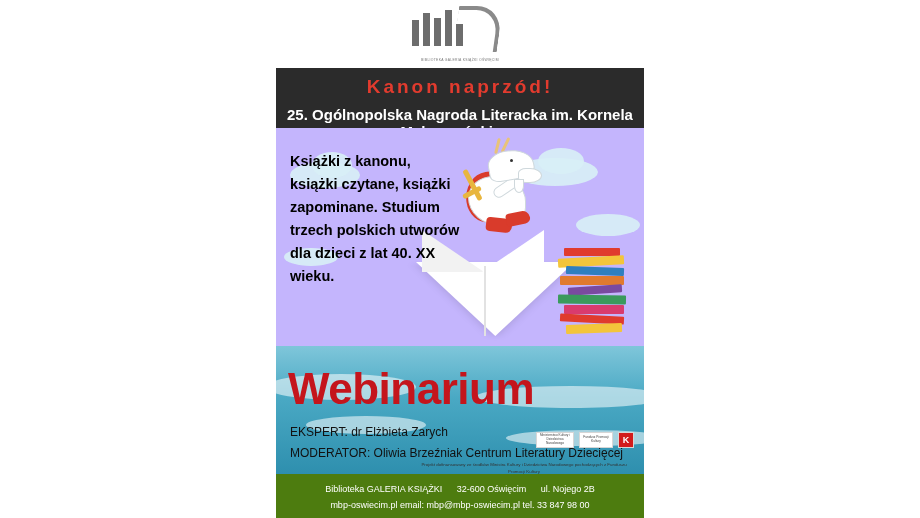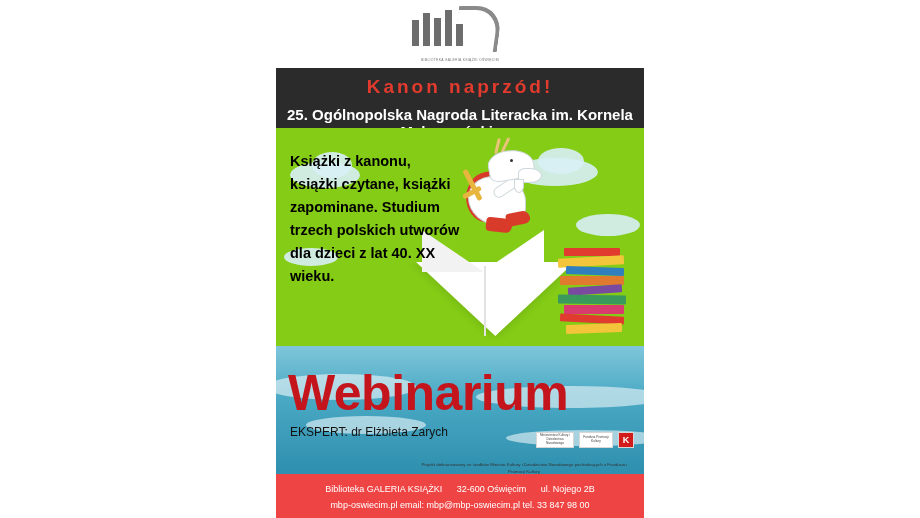--- a/index.html
+++ b/index.html
@@ -109,21 +109,21 @@
     font-weight: bold;
     color: #ffffff;
   }
   
   .main-area {
     position: absolute;
     left: 276px;
     top: 128px;
     width: 368px;
     height: 346px;
-    background: #84cc16;
+    background: #c4b5fd;
     overflow: hidden;
   }
   
   .cloud {
     position: absolute;
     background: #d8eff6;
     border-radius: 50%;
     opacity: 0.9;
   }
   .c1 { left: 14px;  top: 34px;  width: 70px;  height: 26px; }
@@ -336,21 +336,21 @@
     width: 170px;
     color: #000000;
     font-size: 14.5px;
     font-weight: bold;
     line-height: 1.58;
   }
   .webinar {
     position: absolute;
     left: 12px;
     top: 236px;
-    font-size: 50px;
+    font-size: 44px;
     font-weight: bold;
     color: #c4151c;
     letter-spacing: -0.5px;
   }
   
   .credits {
     position: absolute;
     left: 14px;
     top: 294px;
     font-size: 12px;
@@ -392,21 +392,21 @@
   .ml1 { width: 38px; height: 16px; }
   .ml2 { width: 34px; height: 16px; }
   .ml3 { width: 16px; height: 16px; background: #d21b1b; color: #fff; font-size: 9px; font-weight: bold; }
   
   .footer-band {
     position: absolute;
     left: 276px;
     top: 474px;
     width: 368px;
     height: 44px;
-    background: #ef4444;
+    background: #4d7c0f;
     color: #ffffff;
     text-align: center;
   }
   .footer-line1 {
     margin-top: 10px;
     font-size: 9px;
   }
   .footer-line2 {
     margin-top: 6px;
     font-size: 9px;
@@ -489,20 +489,24 @@
       </div>
 
     <div class="headline">Książki z kanonu, książki czytane, książki zapominane. Studium trzech polskich utworów dla dzieci z lat 40. XX wieku.</div>
     <div class="webinar">Webinarium</div>
 
     <div class="credits">
       <div>
         <span>EKSPERT:</span>
         <span>dr Elżbieta Zarych</span>
       </div>
+      <div>
+        <span>MODERATOR:</span>
+        <span>Oliwia Brzeźniak Centrum Literatury Dziecięcej</span>
+      </div>
     </div>
 
     <div class="sponsor-line">Projekt dofinansowany ze środków Ministra Kultury i Dziedzictwa Narodowego pochodzących z Funduszu Promocji Kultury</div>
 
     <div class="logo-row">
       <div class="mini-logo ml1">Ministerstwo Kultury i Dziedzictwa Narodowego</div>
       <div class="mini-logo ml2">Fundusz Promocji Kultury</div>
       <div class="mini-logo ml3">K</div>
     </div>
   </div>

